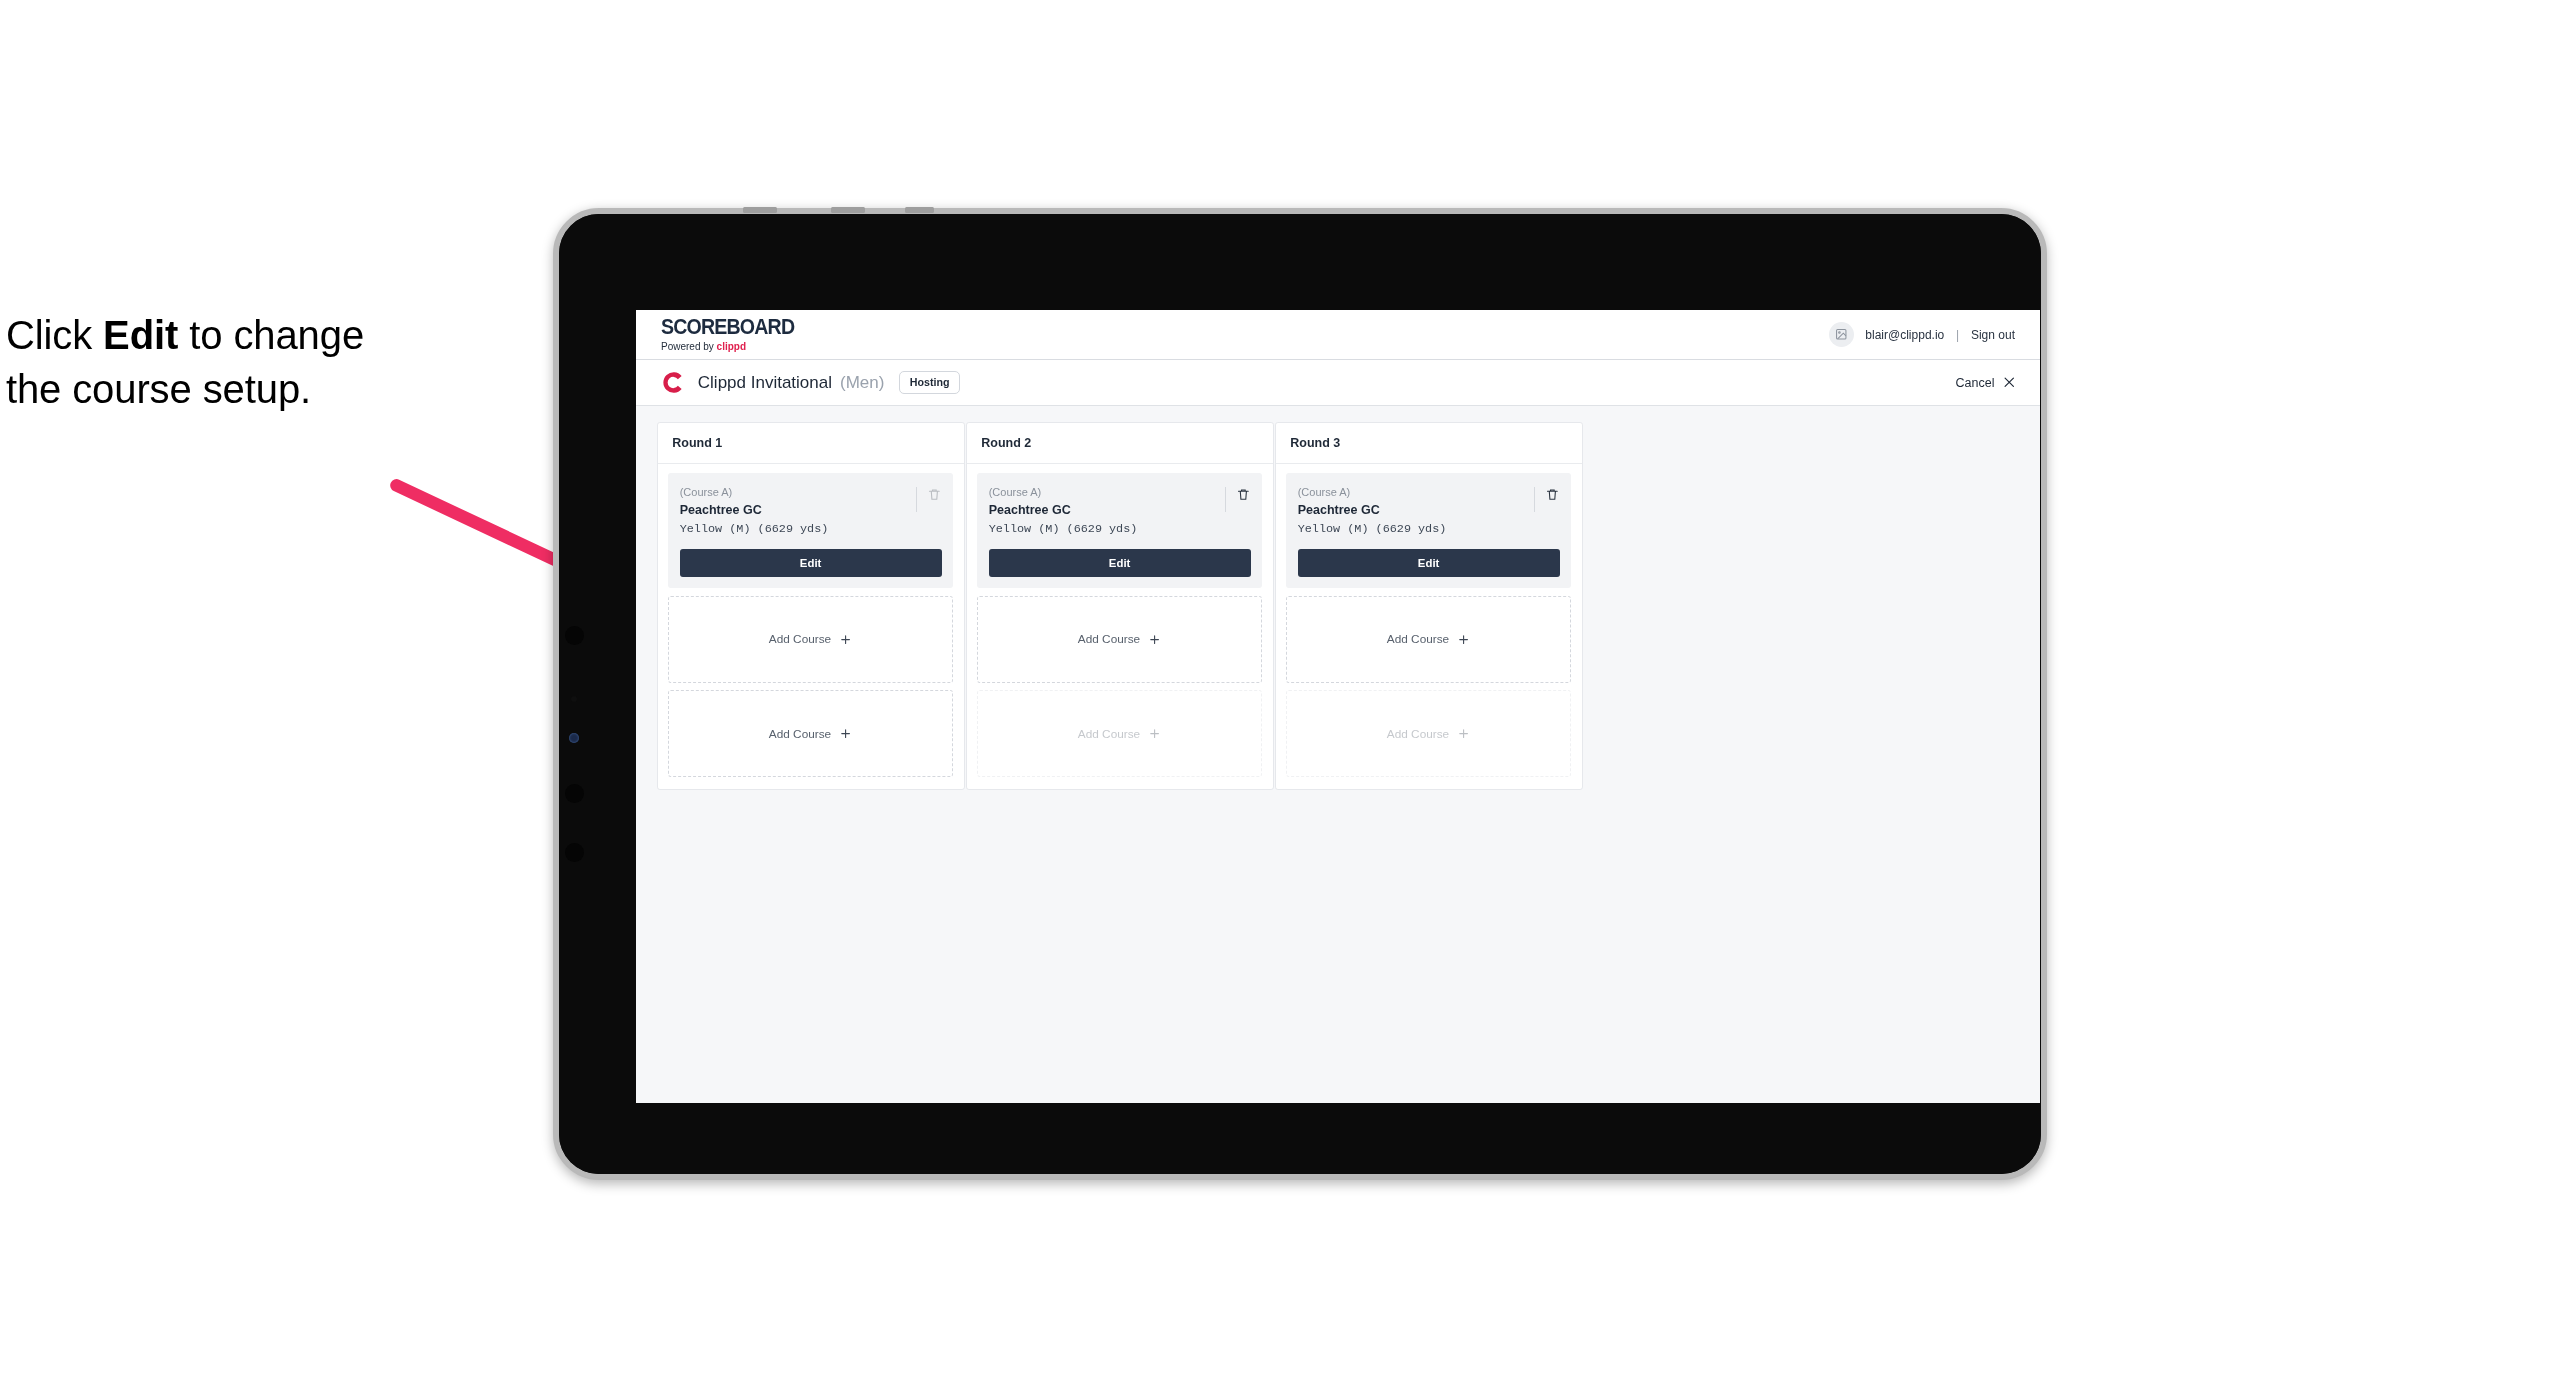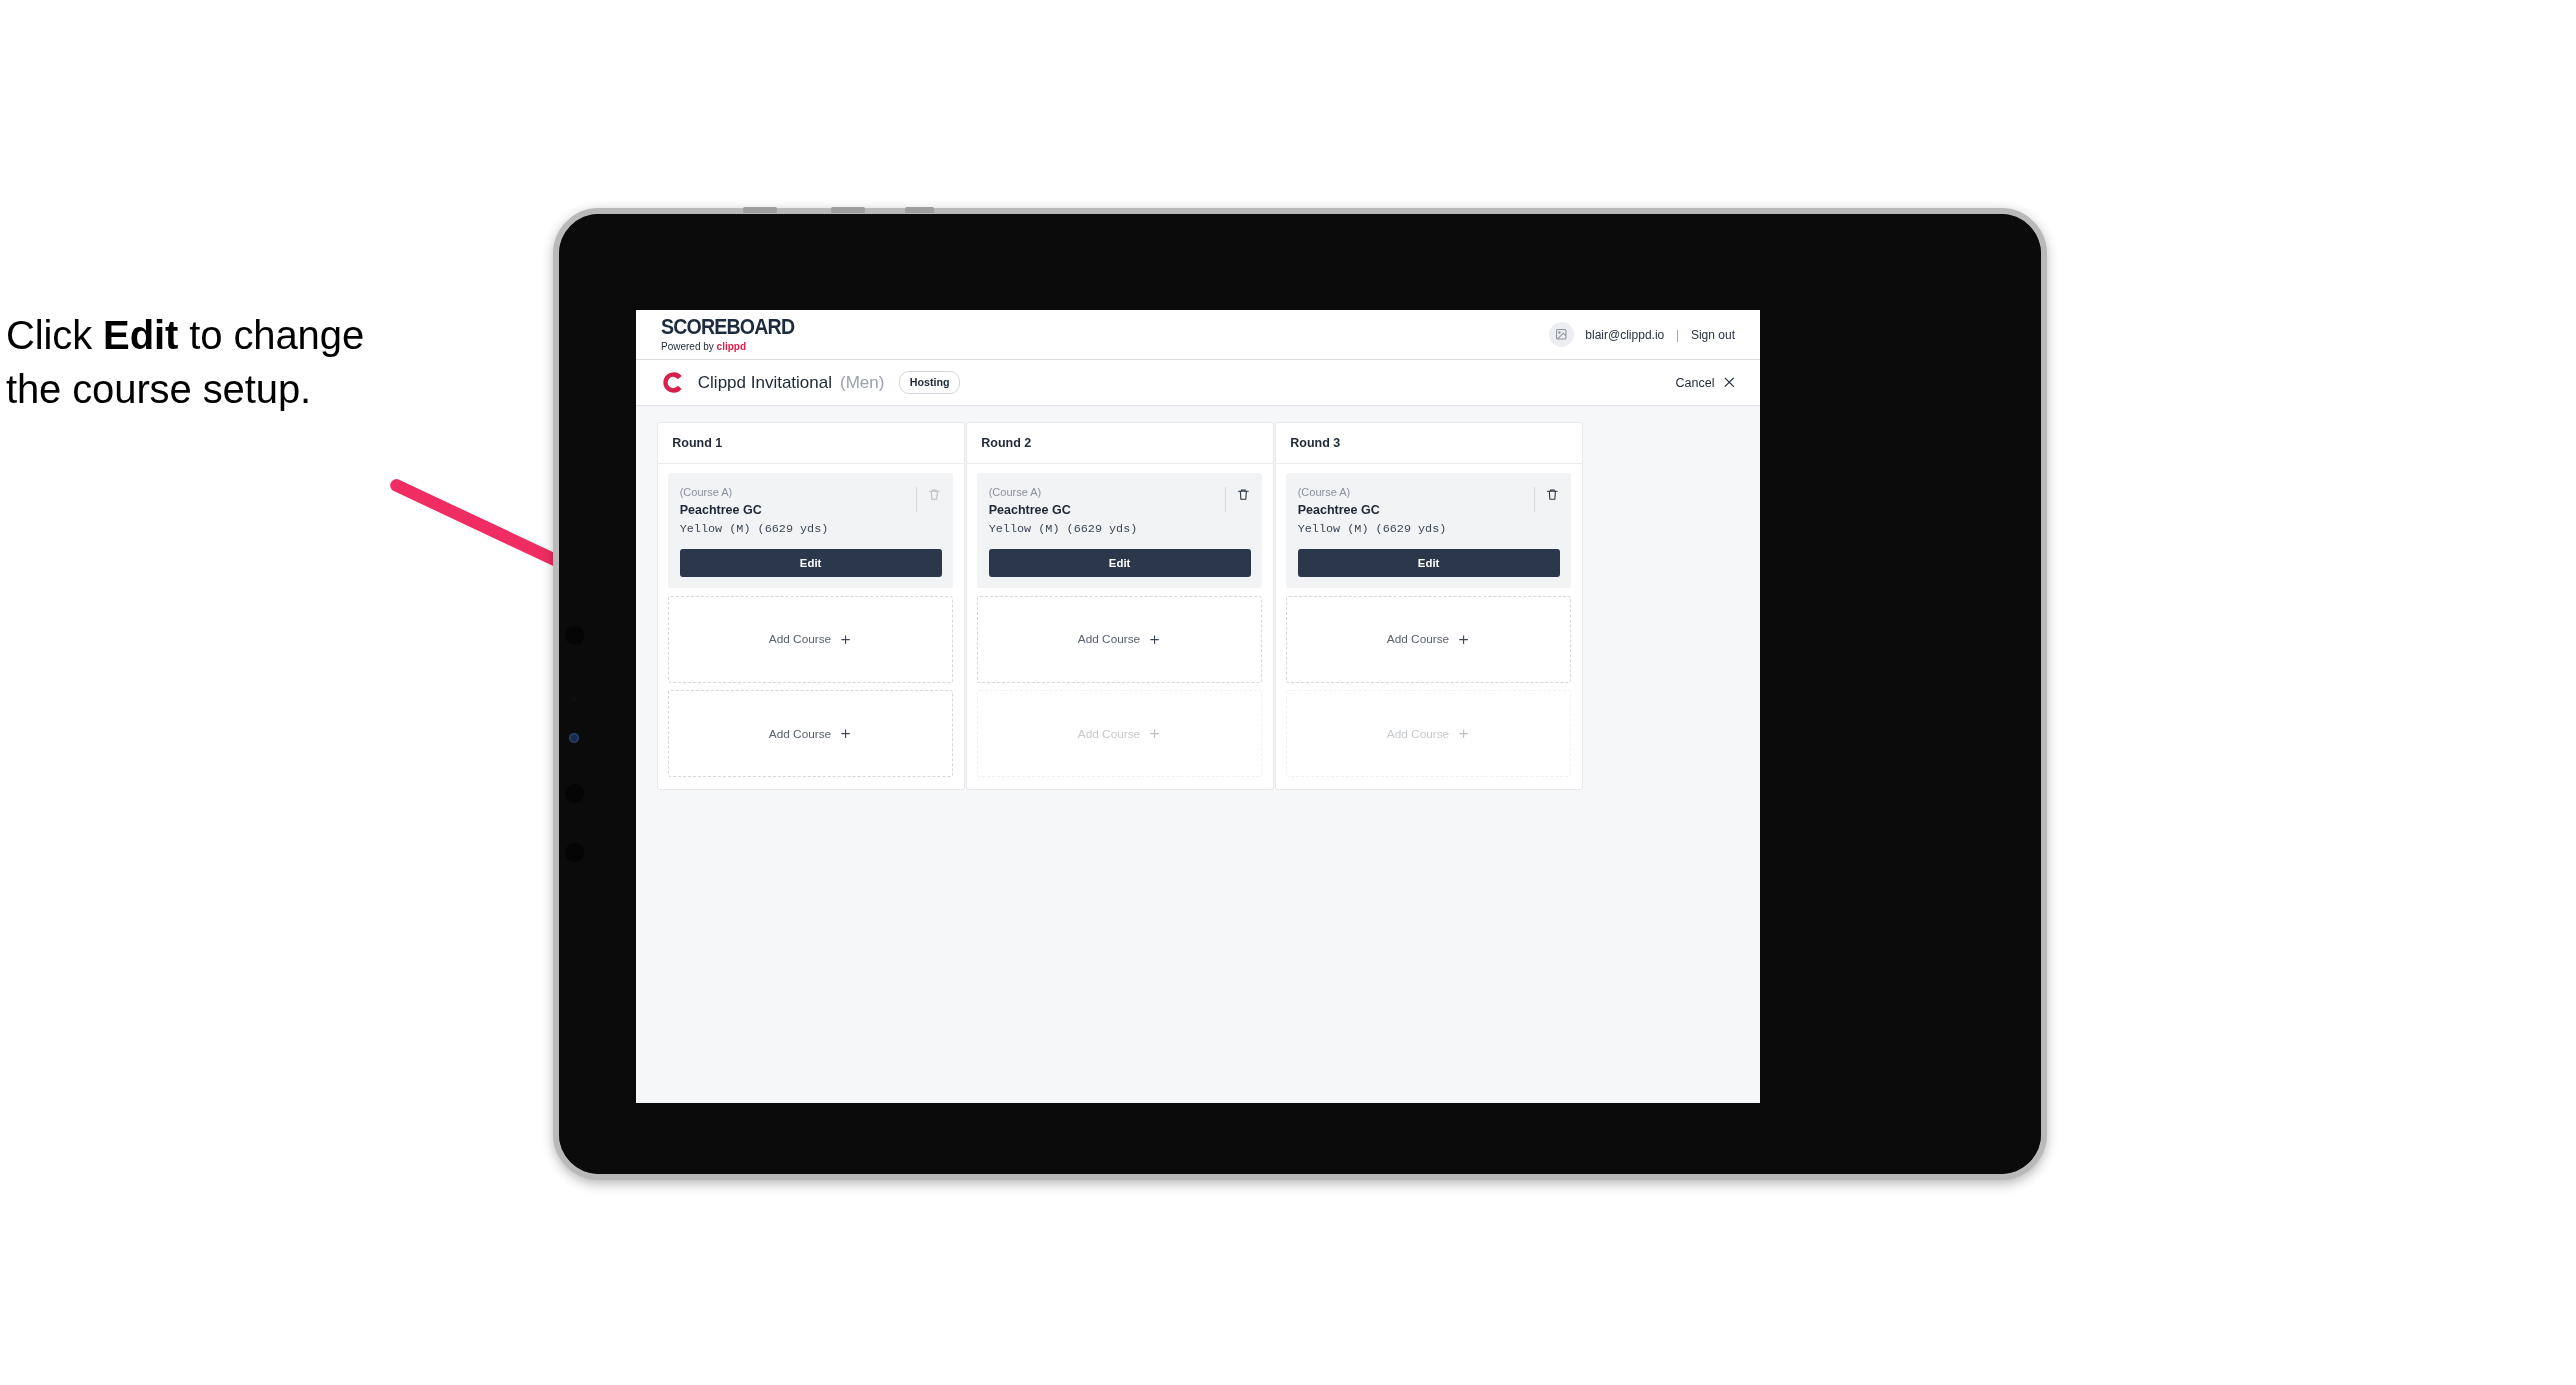--- a/index.html
+++ b/index.html
@@ -80,21 +80,21 @@
     height: 5.2px;
     background: #9e9e9e;
     border-radius: 1.5px;
   }
 
   
   .screen {
     position: absolute;
     left: 77px;
     top: 96px;
-    width: 1124px;
+    width: 1404px;
     height: 793px;
     background: #f6f7f9;
     overflow: hidden;
   }
 
   
   .topbar {
     height: 50px;
     background: #ffffff;
     display: flex;
@@ -193,21 +193,21 @@
   .t-gender {
     font-size: 17px;
     color: #9aa2ad;
     margin-right: 14.7px;
   }
   .t-badge {
     font-size: 10.7px;
     font-weight: 700;
     color: #1e2836;
     border: 0.7px solid #d3d7dd;
-    border-radius: 10px;
+    border-radius: 5px;
     padding: 5.2px 9.6px;
     background: #fff;
     line-height: 1;
   }
   .titlebar-right {
     margin-left: auto;
     display: flex;
     align-items: center;
     gap: 8px;
     cursor: pointer;

